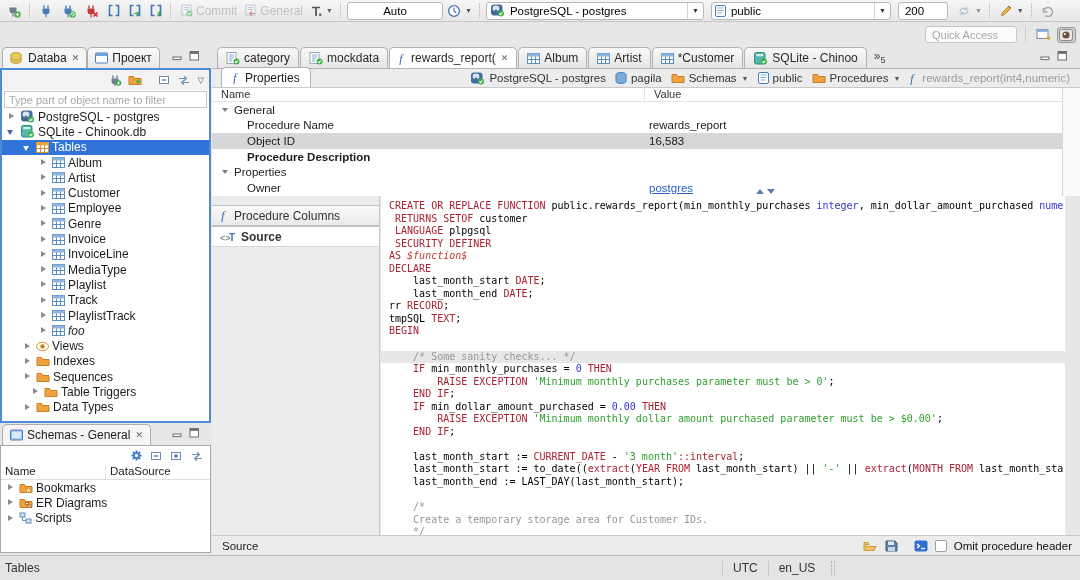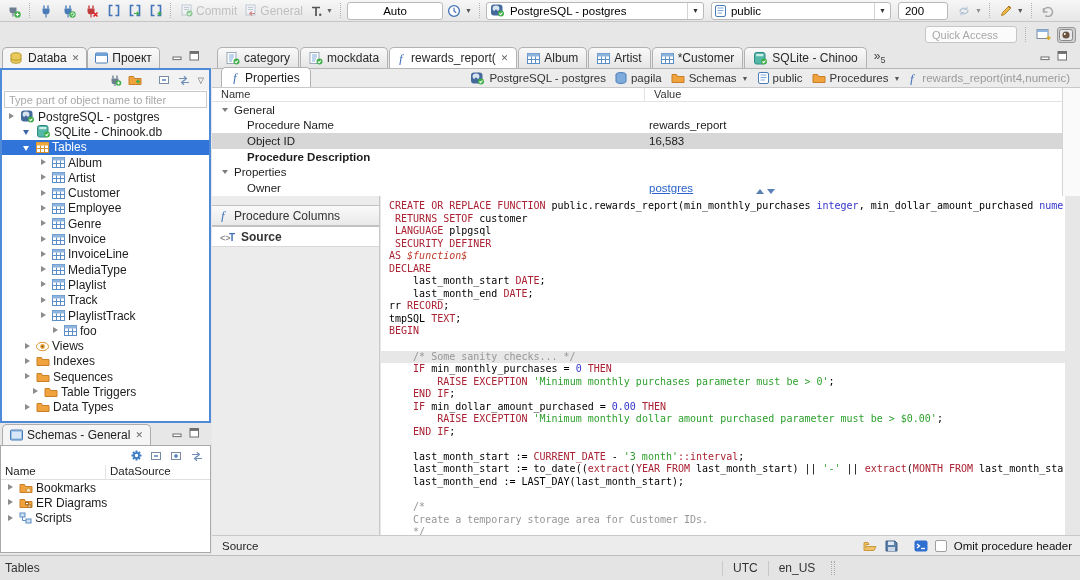--- a/index.html
+++ b/index.html
@@ -363,21 +363,21 @@
           <svg width="15" height="13">
             <rect x="1" y="0.5" width="11.5" height="11" rx="3" fill="#44699b"></rect>
             <ellipse cx="6" cy="4.4" rx="3.4" ry="2.8" fill="#d8e4f0"></ellipse>
             <ellipse cx="6" cy="7.6" rx="1.6" ry="2" fill="#44699b"></ellipse>
             <circle cx="11" cy="9.5" r="3" fill="#3fae49"></circle>
             <path d="M9.5 9.5 l1.1 1.1 1.9-2.1" stroke="#fff" stroke-width="1.1" fill="none"></path>
           </svg>
         </span>
         <span class="tree-label">PostgreSQL - postgres</span>
       </div>
-      <div class="tree-row" style="padding-left: 20px; text-align: center;">
+      <div class="tree-row" style="padding-left: 4px; text-align: center;">
         <span class="twisty expanded"></span>
         <span class="icon">
           <svg width="15" height="13">
             <rect x="1.5" y="0.5" width="10.5" height="11.5" rx="2" fill="#55b7a8" stroke="#2e8b84"></rect>
             <rect x="3" y="2" width="7.5" height="2.2" rx="1" fill="#cdeee8"></rect>
             <circle cx="11" cy="9.5" r="3" fill="#3fae49"></circle>
             <path d="M9.5 9.5 l1.1 1.1 1.9-2.1" stroke="#fff" stroke-width="1.1" fill="none"></path>
           </svg>
         </span>
         <span class="tree-label">SQLite - Chinook.db</span>
@@ -507,21 +507,21 @@
         <span class="twisty collapsed"></span>
         <span class="icon">
           <svg width="13" height="11">
             <rect x="0.5" y="0.5" width="12" height="10" fill="#fff" stroke="#5b8ec6"></rect>
             <rect x="0.5" y="0.5" width="12" height="3" fill="#8fb5de"></rect>
             <path d="M0.5 6.5h12M4.5 3.5v7M8.5 3.5v7" stroke="#5b8ec6" fill="none"></path>
           </svg>
         </span>
         <span class="tree-label">PlaylistTrack</span>
       </div>
-      <div class="tree-row" style="padding-left: 48px;">
+      <div class="tree-row" style="padding-left: 36px; font-style: italic;">
         <span class="twisty collapsed"></span>
         <span class="icon">
           <svg width="13" height="11">
             <rect x="0.5" y="0.5" width="12" height="10" fill="#fff" stroke="#5b8ec6"></rect>
             <rect x="0.5" y="0.5" width="12" height="3" fill="#8fb5de"></rect>
             <path d="M0.5 6.5h12M4.5 3.5v7M8.5 3.5v7" stroke="#5b8ec6" fill="none"></path>
           </svg>
         </span>
         <span class="tree-label">foo</span>
       </div>

